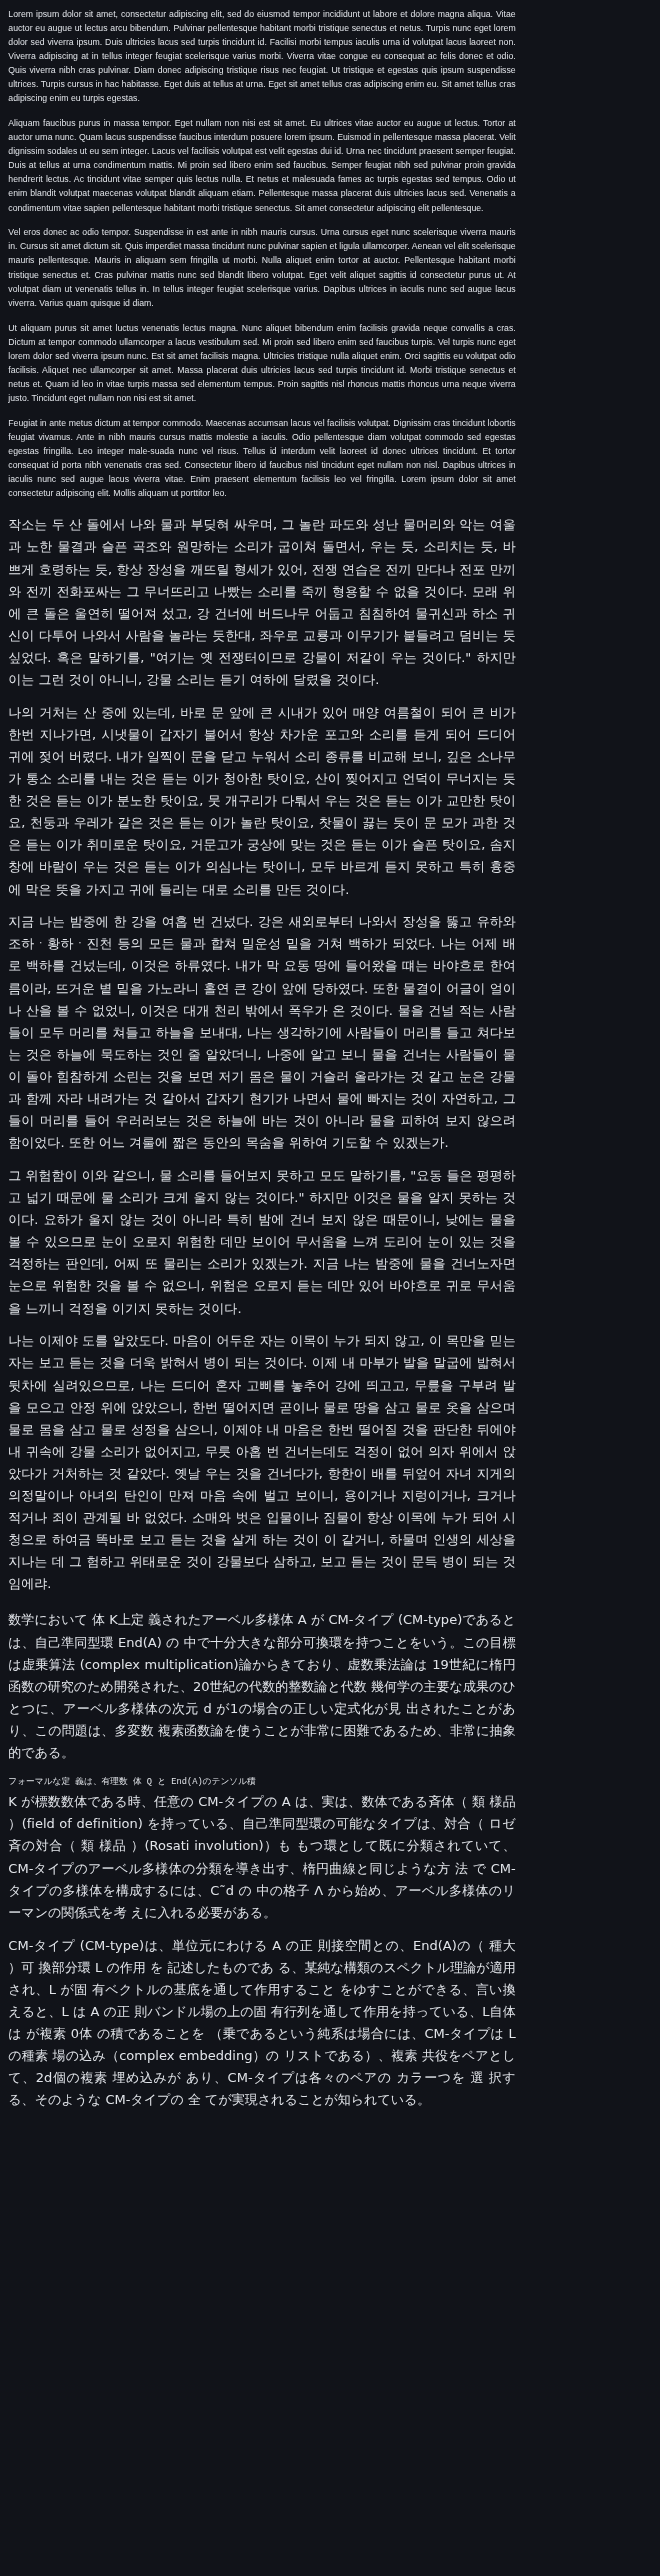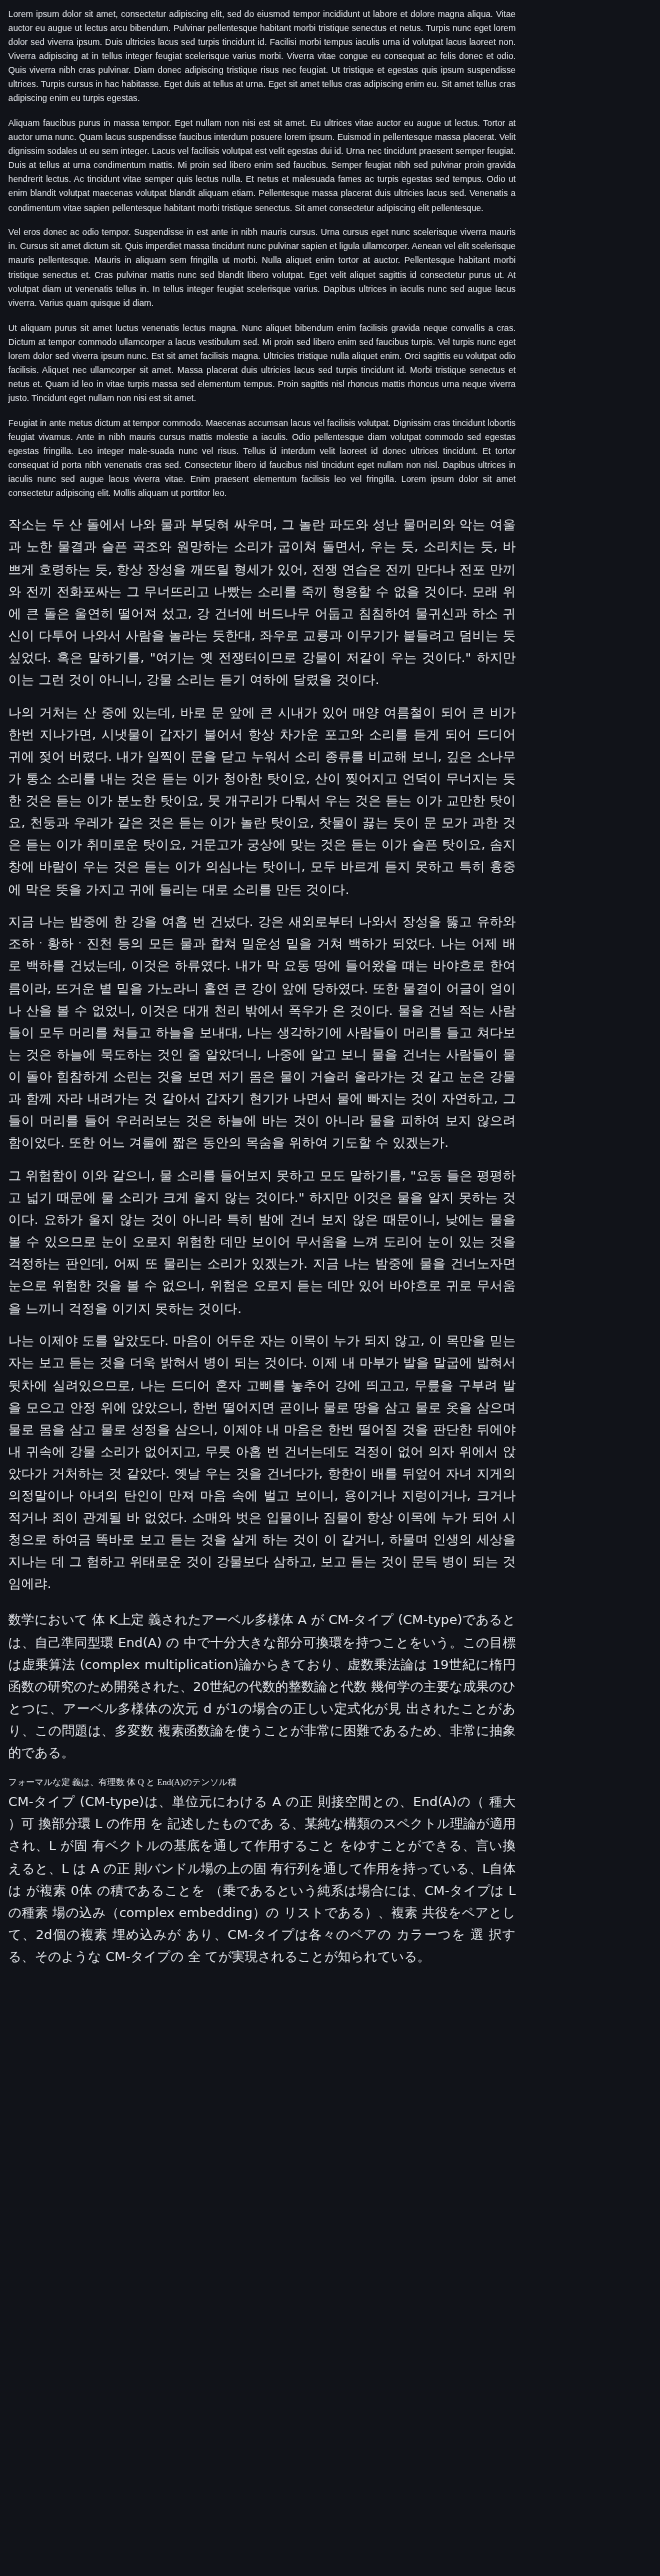--- a/index.html
+++ b/index.html
@@ -32,21 +32,21 @@
     font-family: "Liberation Sans", sans-serif;
   }
   .block.cjk {
     font-family: "DejaVu Sans", sans-serif;
     font-size: 13px;
     line-height: 1.70;
     text-align: justify;
   }
   .spacer-sm { height: 3.3px; }
   .formula-line {
-    font-family: Liberation Serif, serif;
+    font-family: Liberation Mono, monospace;
     font-size: 8.7px;
     line-height: 1.7;
     color: #e2e5ea;
     margin: 0 0 1.7px 0;
   }
   .formula-indent {
     font-family: "DejaVu Sans", sans-serif;
     font-size: 8.7px;
     line-height: 1.7;
     color: #e2e5ea;
@@ -72,19 +72,20 @@
   <p class="block cjk">지금 나는 밤중에 한 강을 여홉 번 건넜다. 강은 새외로부터 나와서 장성을 뚫고 유하와 조하ㆍ황하ㆍ진천 등의 모든 물과 합쳐 밀운성 밑을 거쳐 백하가 되었다. 나는 어제 배로 백하를 건넜는데, 이것은 하류였다. 내가 막 요동 땅에 들어왔을 떄는 바야흐로 한여름이라, 뜨거운 볕 밑을 가노라니 홀연 큰 강이 앞에 당하였다. 또한 물결이 어글이 얼이나 산을 볼 수 없었니, 이것은 대개 천리 밖에서 폭우가 온 것이다. 물을 건널 적는 사람들이 모두 머리를 쳐들고 하늘을 보내대, 나는 생각하기에 사람들이 머리를 들고 쳐다보는 것은 하늘에 묵도하는 것인 줄 알았더니, 나중에 알고 보니 물을 건너는 사람들이 물이 돌아 힘참하게 소린는 것을 보면 저기 몸은 물이 거슬러 올라가는 것 같고 눈은 강물과 함께 자라 내려가는 것 같아서 갑자기 현기가 나면서 물에 빠지는 것이 자연하고, 그들이 머리를 들어 우러러보는 것은 하늘에 바는 것이 아니라 물을 피하여 보지 않으려 함이었다. 또한 어느 겨룰에 짧은 동안의 목숨을 위하여 기도할 수 있겠는가.</p>
   <p class="block cjk">그 위험함이 이와 같으니, 물 소리를 들어보지 못하고 모도 말하기를, "요동 들은 평평하고 넓기 때문에 물 소리가 크게 울지 않는 것이다." 하지만 이것은 물을 알지 못하는 것이다. 요하가 울지 않는 것이 아니라 특히 밤에 건너 보지 않은 때문이니, 낮에는 물을 볼 수 있으므로 눈이 오로지 위험한 데만 보이어 무서움을 느껴 도리어 눈이 있는 것을 걱정하는 판인데, 어찌 또 물리는 소리가 있겠는가. 지금 나는 밤중에 물을 건너노자면 눈으로 위험한 것을 볼 수 없으니, 위험은 오로지 듣는 데만 있어 바야흐로 귀로 무서움을 느끼니 걱정을 이기지 못하는 것이다.</p>
   <p class="block cjk">나는 이제야 도를 알았도다. 마음이 어두운 자는 이목이 누가 되지 않고, 이 목만을 믿는 자는 보고 듣는 것을 더욱 밝혀서 병이 되는 것이다. 이제 내 마부가 발을 말굽에 밟혀서 뒷차에 실려있으므로, 나는 드디어 혼자 고삐를 놓추어 강에 띄고고, 무릎을 구부려 발을 모으고 안정 위에 앉았으니, 한번 떨어지면 곧이나 물로 땅을 삼고 물로 옷을 삼으며 물로 몸을 삼고 물로 성정을 삼으니, 이제야 내 마음은 한번 떨어질 것을 판단한 뒤에야 내 귀속에 강물 소리가 없어지고, 무릇 아홉 번 건너는데도 걱정이 없어 의자 위에서 앉았다가 거처하는 것 같았다. 옛날 우는 것을 건너다가, 항한이 배를 뒤엎어 자녀 지게의 의정말이나 아녀의 탄인이 만져 마음 속에 벌고 보이니, 용이거나 지렁이거나, 크거나 적거나 죄이 관계될 바 없었다. 소매와 벗은 입물이나 짐물이 항상 이목에 누가 되어 시청으로 하여금 똑바로 보고 듣는 것을 살게 하는 것이 이 같거니, 하물며 인생의 세상을 지나는 데 그 험하고 위태로운 것이 강물보다 삼하고, 보고 듣는 것이 문득 병이 되는 것임에랴.</p>
 
   <div class="spacer-sm"></div>
 
   <p class="block cjk">数学において 体 K上定 義されたアーベル多様体 A が CM-タイプ (CM-type)であるとは、自己準同型環 End(A) の 中で十分大きな部分可換環を持つことをいう。この目標は虚乗算法 (complex multiplication)論からきており、虚数乗法論は 19世紀に楕円函数の研究のため開発された、20世紀の代数的整数論と代数 幾何学の主要な成果のひとつに、アーベル多様体の次元 d が1の場合の正しい定式化が見 出されたことがあり、この問題は、多変数 複素函数論を使うことが非常に困難であるため、非常に抽象的である。</p>
 
   <p class="formula-line">フォーマルな定 義は、有理数 体 Q と End(A)のテンソル積</p>
 
+  <p class="block cjk">K が標数数体である時、任意の CM-タイプの A は、実は、数体である斉体（ 類 様品 ）(field of definition) を持っている、自己準同型環の可能なタイプは、対合（ ロゼ斉の対合（ 類 様品 ）(Rosati involution)）も もつ環として既に分類されていて、CM-タイプのアーベル多様体の分類を導き出す、楕円曲線と同じような方 法 で CM-タイプの多様体を構成するには、C˜d の 中の格子 Λ から始め、アーベル多様体のリーマンの関係式を考 えに入れる必要がある。</p>
   <p class="block cjk">CM-タイプ (CM-type)は、単位元にわける A の正 則接空間との、End(A)の（ 種大 ）可 換部分環 L の作用 を 記述したものであ る、某純な構類のスペクトル理論が適用され、L が固 有ベクトルの基底を通して作用すること をゆすことができる、言い換えると、L は A の正 則バンドル場の上の固 有行列を通して作用を持っている、L自体は が複素 0体 の積であることを （乗であるという純系は場合には、CM-タイプは L の種素 場の込み（complex embedding）の リストである）、複素 共役をペアとして、2d個の複素 埋め込みが あり、CM-タイプは各々のペアの カラーつを 選 択する、そのような CM-タイプの 全 てが実現されることが知られている。</p>
 
   <div class="spacer-sm"></div>
 
 
 </div>
 
 
 </body></html>

